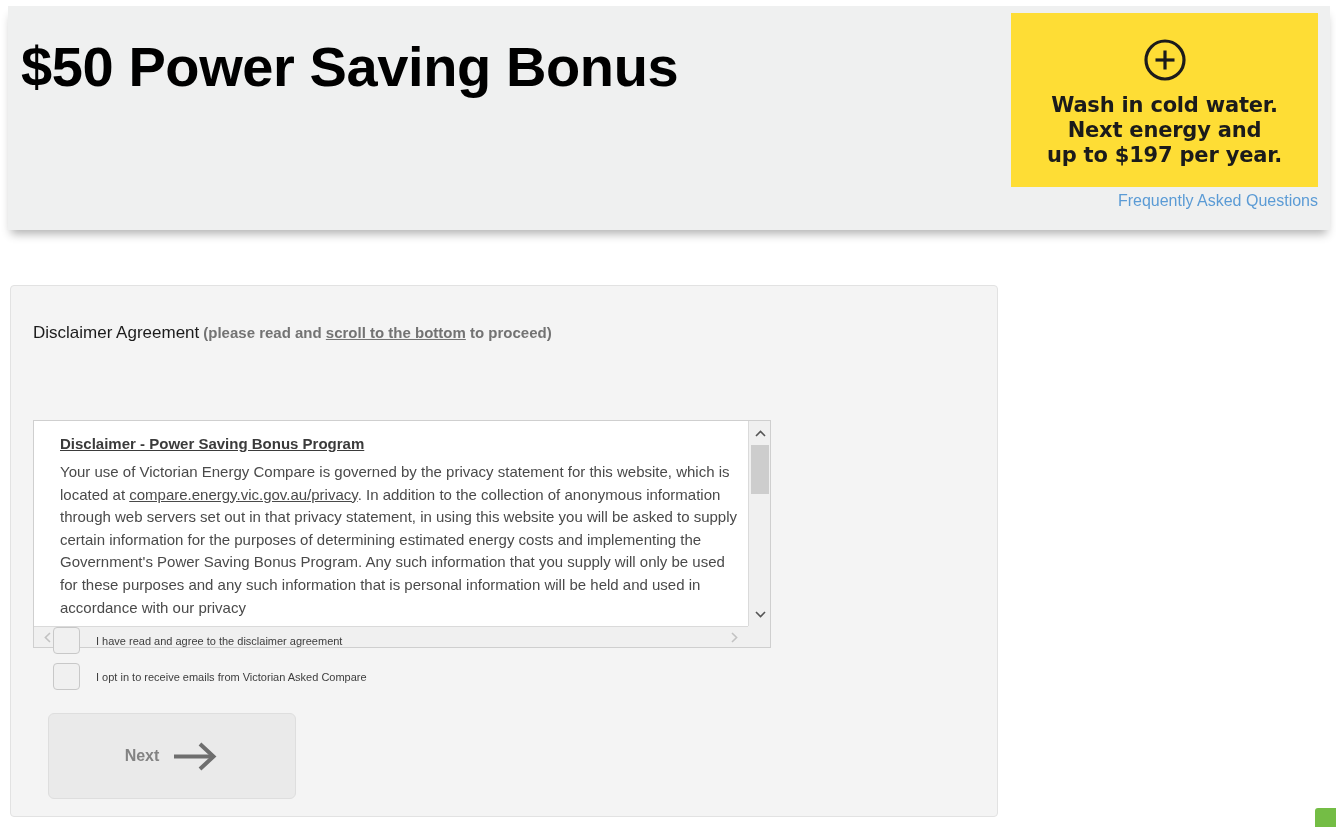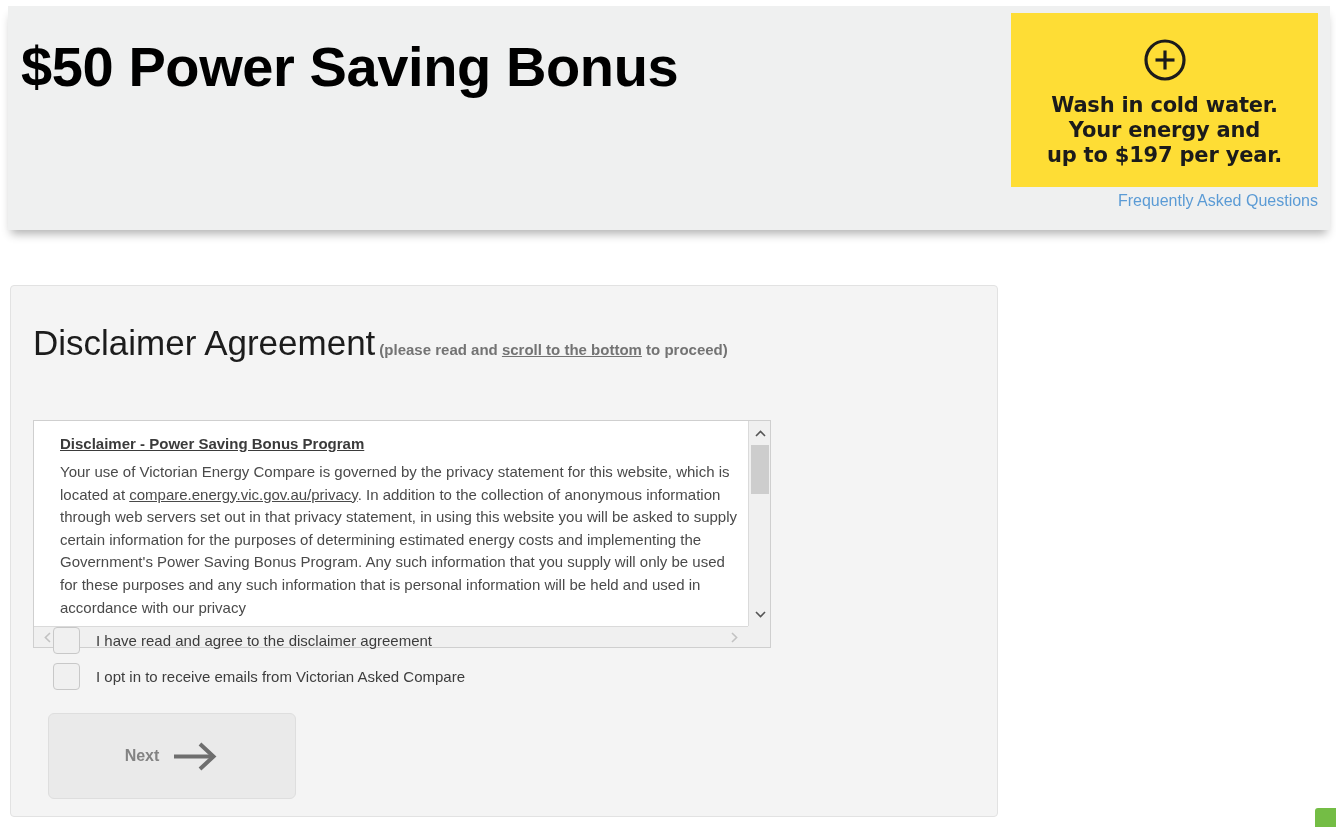--- a/index.html
+++ b/index.html
@@ -82,21 +82,21 @@
     border-radius: 4px;
   }
 
   .section-heading {
     position: absolute;
     left: 22px;
     top: 37px;
     white-space: nowrap;
   }
   .section-heading .main-label {
-    font-size: 35px;
+    font-size: 17px;
     color: #1c1c1c;
     font-weight: normal;
   }
   .section-heading .sub-label {
     font-size: 15px;
     font-weight: bold;
     color: #737373;
     margin-left: 4px;
   }
   .section-heading .sub-label u { text-decoration: underline; }
@@ -201,21 +201,21 @@
   .checkbox-box {
     width: 27px;
     height: 27px;
     background: #f0f0f0;
     border: 1px solid #c8c8c8;
     border-radius: 4px;
     flex: none;
   }
   .checkbox-label {
     margin-left: 16px;
-    font-size: 15px;
+    font-size: 11px;
     color: #3d3d3d;
     white-space: nowrap;
   }
 
   
   .next-button {
     position: absolute;
     left: 37px;
     top: 427px;
     width: 248px;
@@ -258,21 +258,21 @@
   <div class="promo-tile">
     <span>
       <svg class="promo-icon" width="46" height="46" viewBox="0 0 46 46">
         <circle cx="23" cy="23" r="19" fill="none" stroke="#1b1b1b" stroke-width="3.2"></circle>
         <line x1="23" y1="13.5" x2="23" y2="32.5" stroke="#1b1b1b" stroke-width="3.2"></line>
         <line x1="13.5" y1="23" x2="32.5" y2="23" stroke="#1b1b1b" stroke-width="3.2"></line>
       </svg>
     </span>
     <div class="promo-lines">
       <div>Wash in cold water.</div>
-      <div>Your energy and</div>
+      <div>Next energy and</div>
       <div>up to $197 per year.</div>
     </div>
   </div>
 
   <a class="faq-link">Frequently Asked Questions</a>
 </div>
 
 <div class="main-card">
 
   <div class="section-heading">

